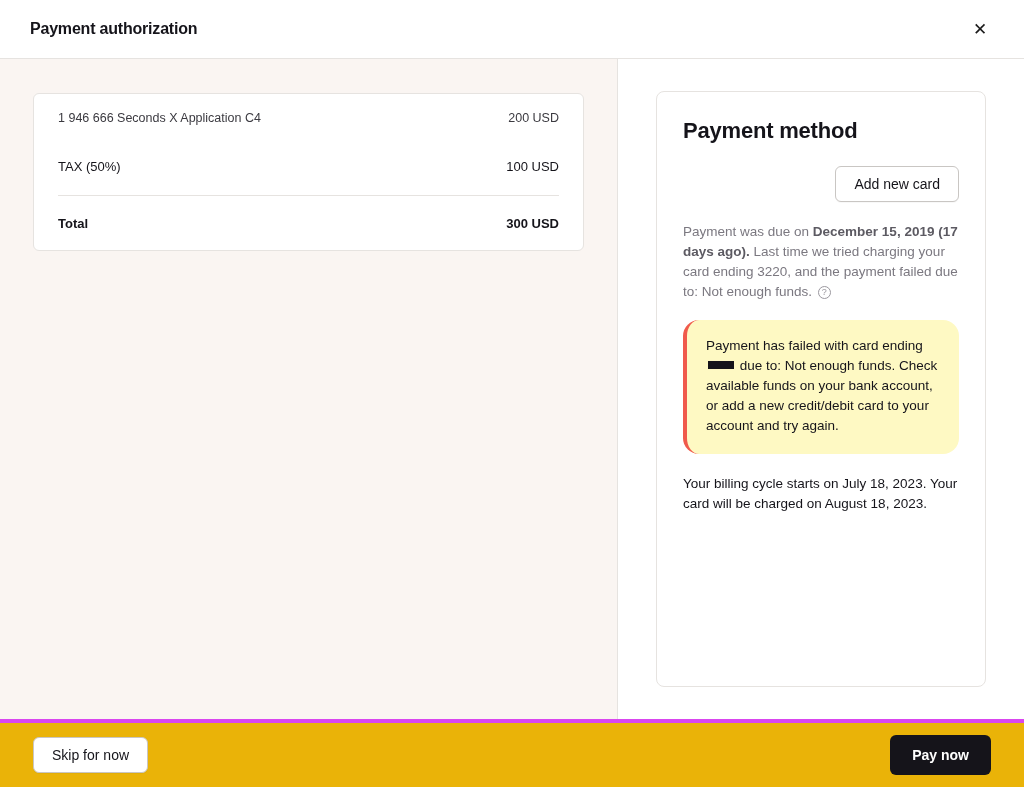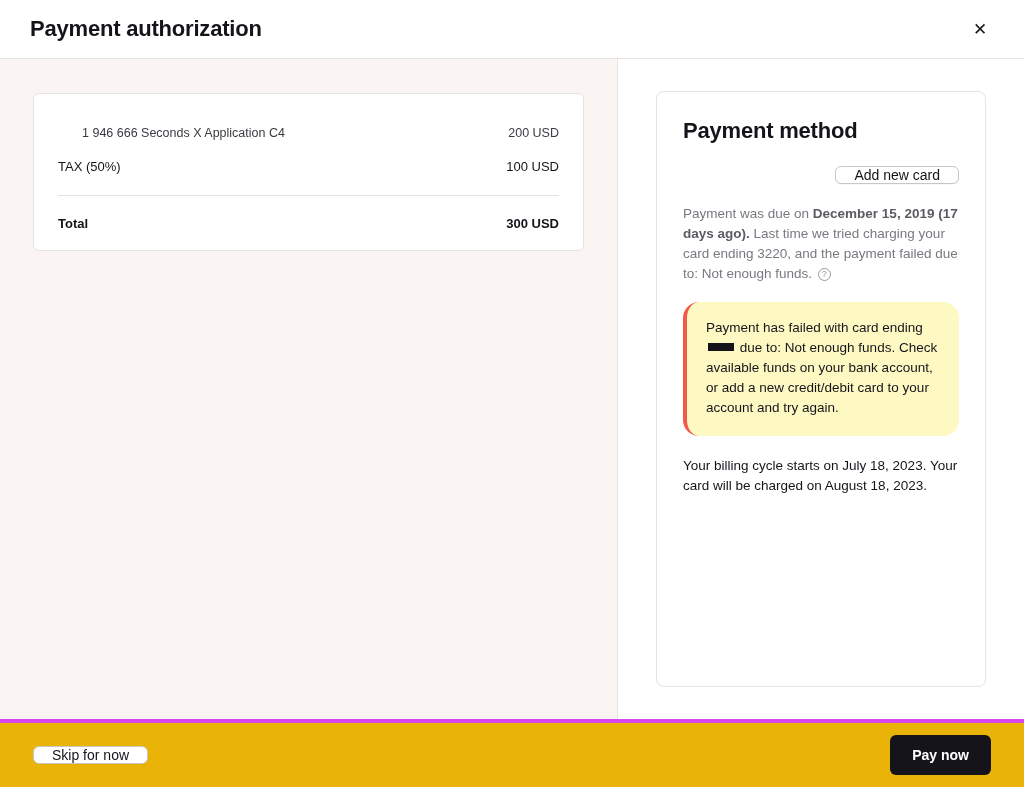--- a/index.html
+++ b/index.html
@@ -23,21 +23,21 @@
   .header {
     height: 59px;
     flex: 0 0 59px;
     border-bottom: 1px solid #e6e3e0;
     display: flex;
     align-items: center;
     padding: 0 30px;
     background: #ffffff;
   }
   .header-title {
-    font-size: 22px;
+    font-size: 16px;
     font-weight: bold;
     letter-spacing: -0.2px;
     color: #15141a;
   }
   .close-btn {
     margin-left: auto;
     width: 28px; height: 28px;
     display: flex; align-items: center; justify-content: center;
     cursor: pointer;
     color: #1a1a1a;
@@ -75,21 +75,21 @@
     padding: 0 24px;
   }
   .summary-row {
     display: flex;
     align-items: center;
     justify-content: space-between;
     height: 37px;
     font-size: 13px;
     color: #15141a;
   }
-  .summary-row.first { padding-top: 17px; height: 54px; align-items: flex-end; padding-bottom: 8px; margin-left: 24px;}
+  .summary-row.first { padding-top: 17px; height: 54px; align-items: flex-start; padding-bottom: 8px;}
   .summary-row .label { color: #15141a; }
   .summary-row.small .label,
   .summary-row.small .value { font-size: 12.5px; color: #3b3a40; }
   .summary-sep {
     height: 1px;
     background: #e6e3e0;
     margin: 10px 0 0 0;
   }
   .summary-row.total {
     font-weight: bold;
@@ -113,21 +113,21 @@
   }
   .add-card-row {
     display: flex;
     justify-content: flex-end;
     margin-bottom: 20px;
   }
   .btn-outline {
     background: #ffffff;
     border: 1px solid #c9c6c3;
     border-radius: 6px;
-    padding: 0 18px;
+    padding: 9px 18px;
     font-size: 14px;
     font-family: "Liberation Sans", sans-serif;
     color: #15141a;
     cursor: pointer;
     box-shadow: 0 1px 1px rgba(0,0,0,0.03);
     text-align: right;
   }
   .due-text {
     font-size: 13.5px;
     line-height: 20px;

